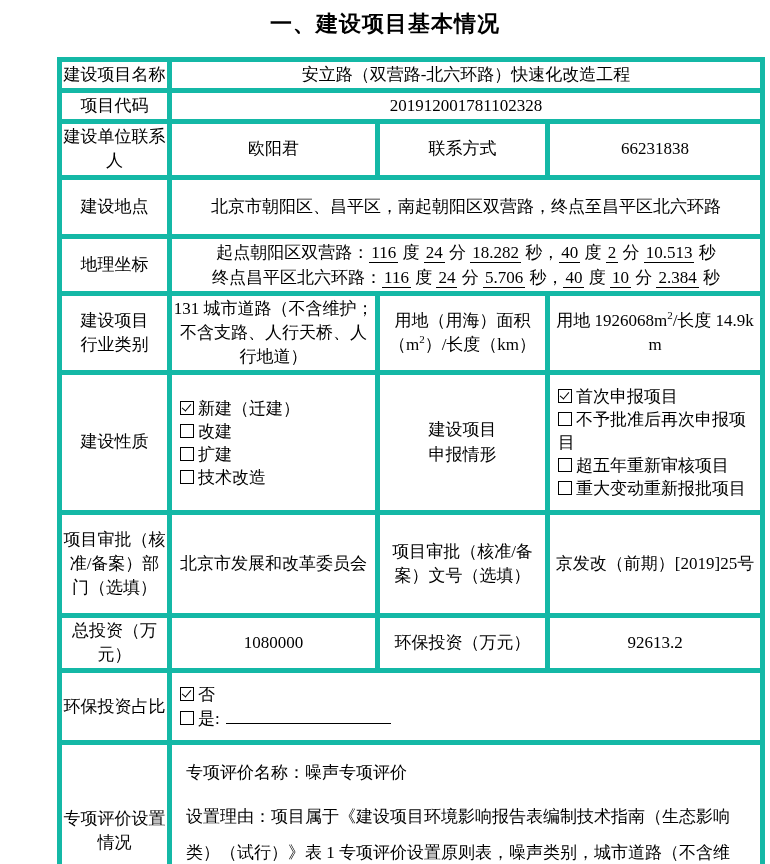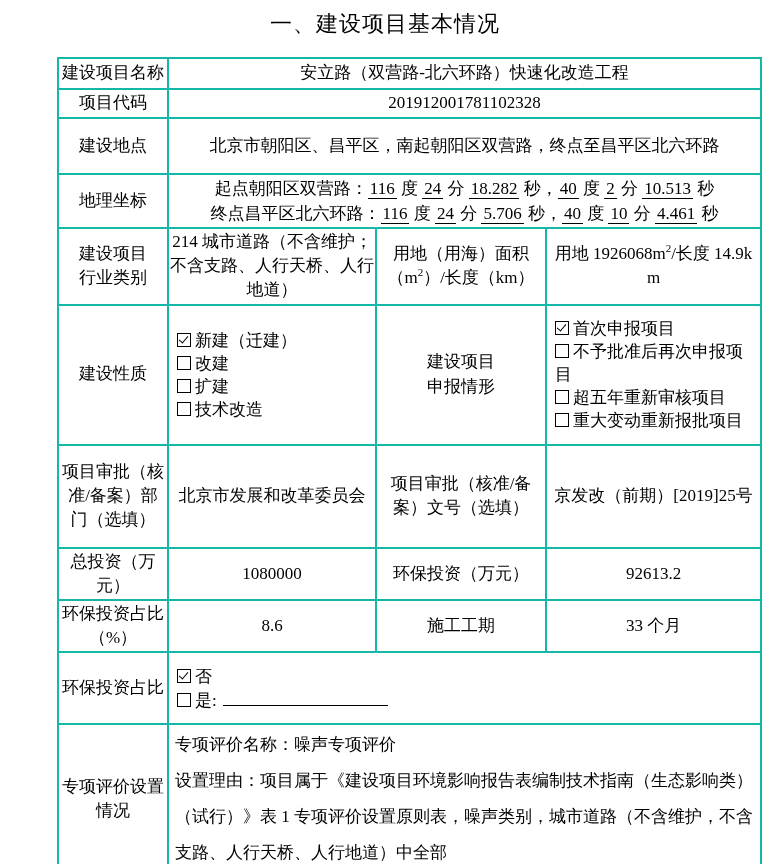--- a/index.html
+++ b/index.html
@@ -2,30 +2,30 @@
 <html><head>
 <meta charset="utf-8">
 <style>
   html,body{margin:0;padding:0;}
   body{
     width:770px;height:864px;overflow:hidden;background:#ffffff;color:#000;
     font-family:"Liberation Serif","DejaVu Serif",serif;
     font-size:17px;position:relative;
   }
   .title{
-    font-size:22px;font-weight:normal;text-align:center;
+    font-size:22px;font-weight:bold;text-align:center;
     margin:9px 0 0 0;letter-spacing:1px;
   }
   table.form{
     position:absolute;left:57px;top:57px;width:703px;
     border-collapse:collapse;table-layout:fixed;
     border:2px solid #000;
   }
   td{
-    border:2px solid #14b8a6;vertical-align:middle;
+    border:5px solid #14b8a6;vertical-align:middle;
     padding:1px 3px;line-height:1.42;word-break:break-all;
   }
   .lbl{text-align:center;padding:1px 1px;}
   .ctr{text-align:center;}
   .left{text-align:left;padding-left:8px;}
   .geo-line{text-align:center;line-height:25px;white-space:nowrap;}
   .u{border-bottom:1px solid #000;padding:0 2px;}
   sup{font-size:11px;line-height:0;}
   .cb{
     display:inline-block;width:12px;height:12px;border:1px solid #000;
@@ -35,21 +35,21 @@
     content:"";position:absolute;left:3px;top:0px;width:4px;height:8px;
     border-right:1.5px solid #000;border-bottom:1.5px solid #000;
     transform:rotate(40deg);
   }
   .cb-line{line-height:23px;text-align:left;}
   .blank-line{
     display:inline-block;width:165px;height:1em;
     border-bottom:1px solid #000;margin-left:6px;vertical-align:baseline;
   }
   .special-cell{line-height:36px;padding:2px 6px;text-align:left;vertical-align:middle;}
-  .special-cell p{margin:0;}
+  .special-cell p{margin:8px;}
 </style>
 </head>
 <body>
 
 <div class="title">一、建设项目基本情况</div>
 
 <table class="form">
   <colgroup>
     <col style="width:110px">
       <col style="width:208px">
@@ -61,40 +61,46 @@
       <tr style="height:31px">
     <td class="lbl">建设项目名称</td>
     <td class="ctr" colspan="3">安立路（双营路-北六环路）快速化改造工程</td>
   </tr>
 
   <tr style="height:29px">
     <td class="lbl">项目代码</td>
     <td class="ctr" colspan="3">201912001781102328</td>
   </tr>
 
+  <tr style="height:50px">
+    <td class="lbl">建设单位联系人</td>
+    <td class="ctr">欧阳君</td>
+    <td class="ctr lbl">联系方式</td>
+    <td class="ctr">66231838</td>
+  </tr>
 
   <tr style="height:30px">
     <td class="lbl">建设地点</td>
     <td class="ctr" colspan="3" style="padding:15px 0">北京市朝阳区、昌平区，南起朝阳区双营路，终点至昌平区北六环路</td>
   </tr>
 
   <tr style="height:51px">
     <td class="lbl">地理坐标</td>
     <td colspan="3">
       <div class="geo-line"><span>起点朝阳区双营路：</span><span class="u">116</span><span> 度 </span><span class="u">24</span><span> 分 </span><span class="u">18.282</span><span> 秒，</span><span class="u">40</span><span> 度 </span><span class="u">2</span><span> 分 </span><span class="u">10.513</span><span> 秒</span></div>
-      <div class="geo-line"><span>终点昌平区北六环路：</span><span class="u">116</span><span> 度 </span><span class="u">24</span><span> 分 </span><span class="u">5.706</span><span> 秒，</span><span class="u">40</span><span> 度 </span><span class="u">10</span><span> 分 </span><span class="u">4.461</span><span> 秒</span></div>
+      <div class="geo-line"><span>终点昌平区北六环路：</span><span class="u">116</span><span> 度 </span><span class="u">24</span><span> 分 </span><span class="u">5.706</span><span> 秒，</span><span class="u">40</span><span> 度 </span><span class="u">10</span><span> 分 </span><span class="u">2.384</span><span> 秒</span></div>
     </td>
   </tr>
 
   <tr style="height:72px">
     <td class="lbl">
       <div>建设项目</div>
       <div>行业类别</div>
     </td>
-    <td class="ctr" style="padding:1px 1px">214 城市道路（不含维护；不含支路、人行天桥、人行地道）</td>
+    <td class="ctr" style="padding:1px 1px">131 城市道路（不含维护；不含支路、人行天桥、人行地道）</td>
     <td class="ctr"><span>用地（用海）面积（m</span><sup>2</sup><span>）/长度（km）</span></td>
     <td class="ctr"><span>用地 1926068m</span><sup>2</sup><span>/长度 14.9km</span></td>
   </tr>
 
   <tr style="height:140px">
     <td class="lbl">建设性质</td>
     <td class="left">
           <div class="cb-line"><span class="cb checked"></span><span>新建（迁建）</span></div>
           <div class="cb-line"><span class="cb"></span><span>改建</span></div>
           <div class="cb-line"><span class="cb"></span><span>扩建</span></div>
@@ -123,26 +129,20 @@
     <td class="ctr" style="padding:1px 1px">京发改（前期）[2019]25号</td>
   </tr>
 
   <tr style="height:29px">
     <td class="lbl">总投资（万元）</td>
     <td class="ctr">1080000</td>
     <td class="ctr lbl">环保投资（万元）</td>
     <td class="ctr">92613.2</td>
   </tr>
 
-  <tr style="height:47px">
-    <td class="lbl">环保投资占比（%）</td>
-    <td class="ctr">8.6</td>
-    <td class="ctr lbl">施工工期</td>
-    <td class="ctr">33 个月</td>
-  </tr>
 
   <tr style="height:72px">
     <td class="lbl">环保投资占比</td>
     <td colspan="3" class="left">
       <div class="cb-line">
         <span class="cb checked"></span><span>否</span>
       </div>
       <div class="cb-line">
         <span class="cb"></span><span>是:</span><span class="blank-line"></span>
       </div>

